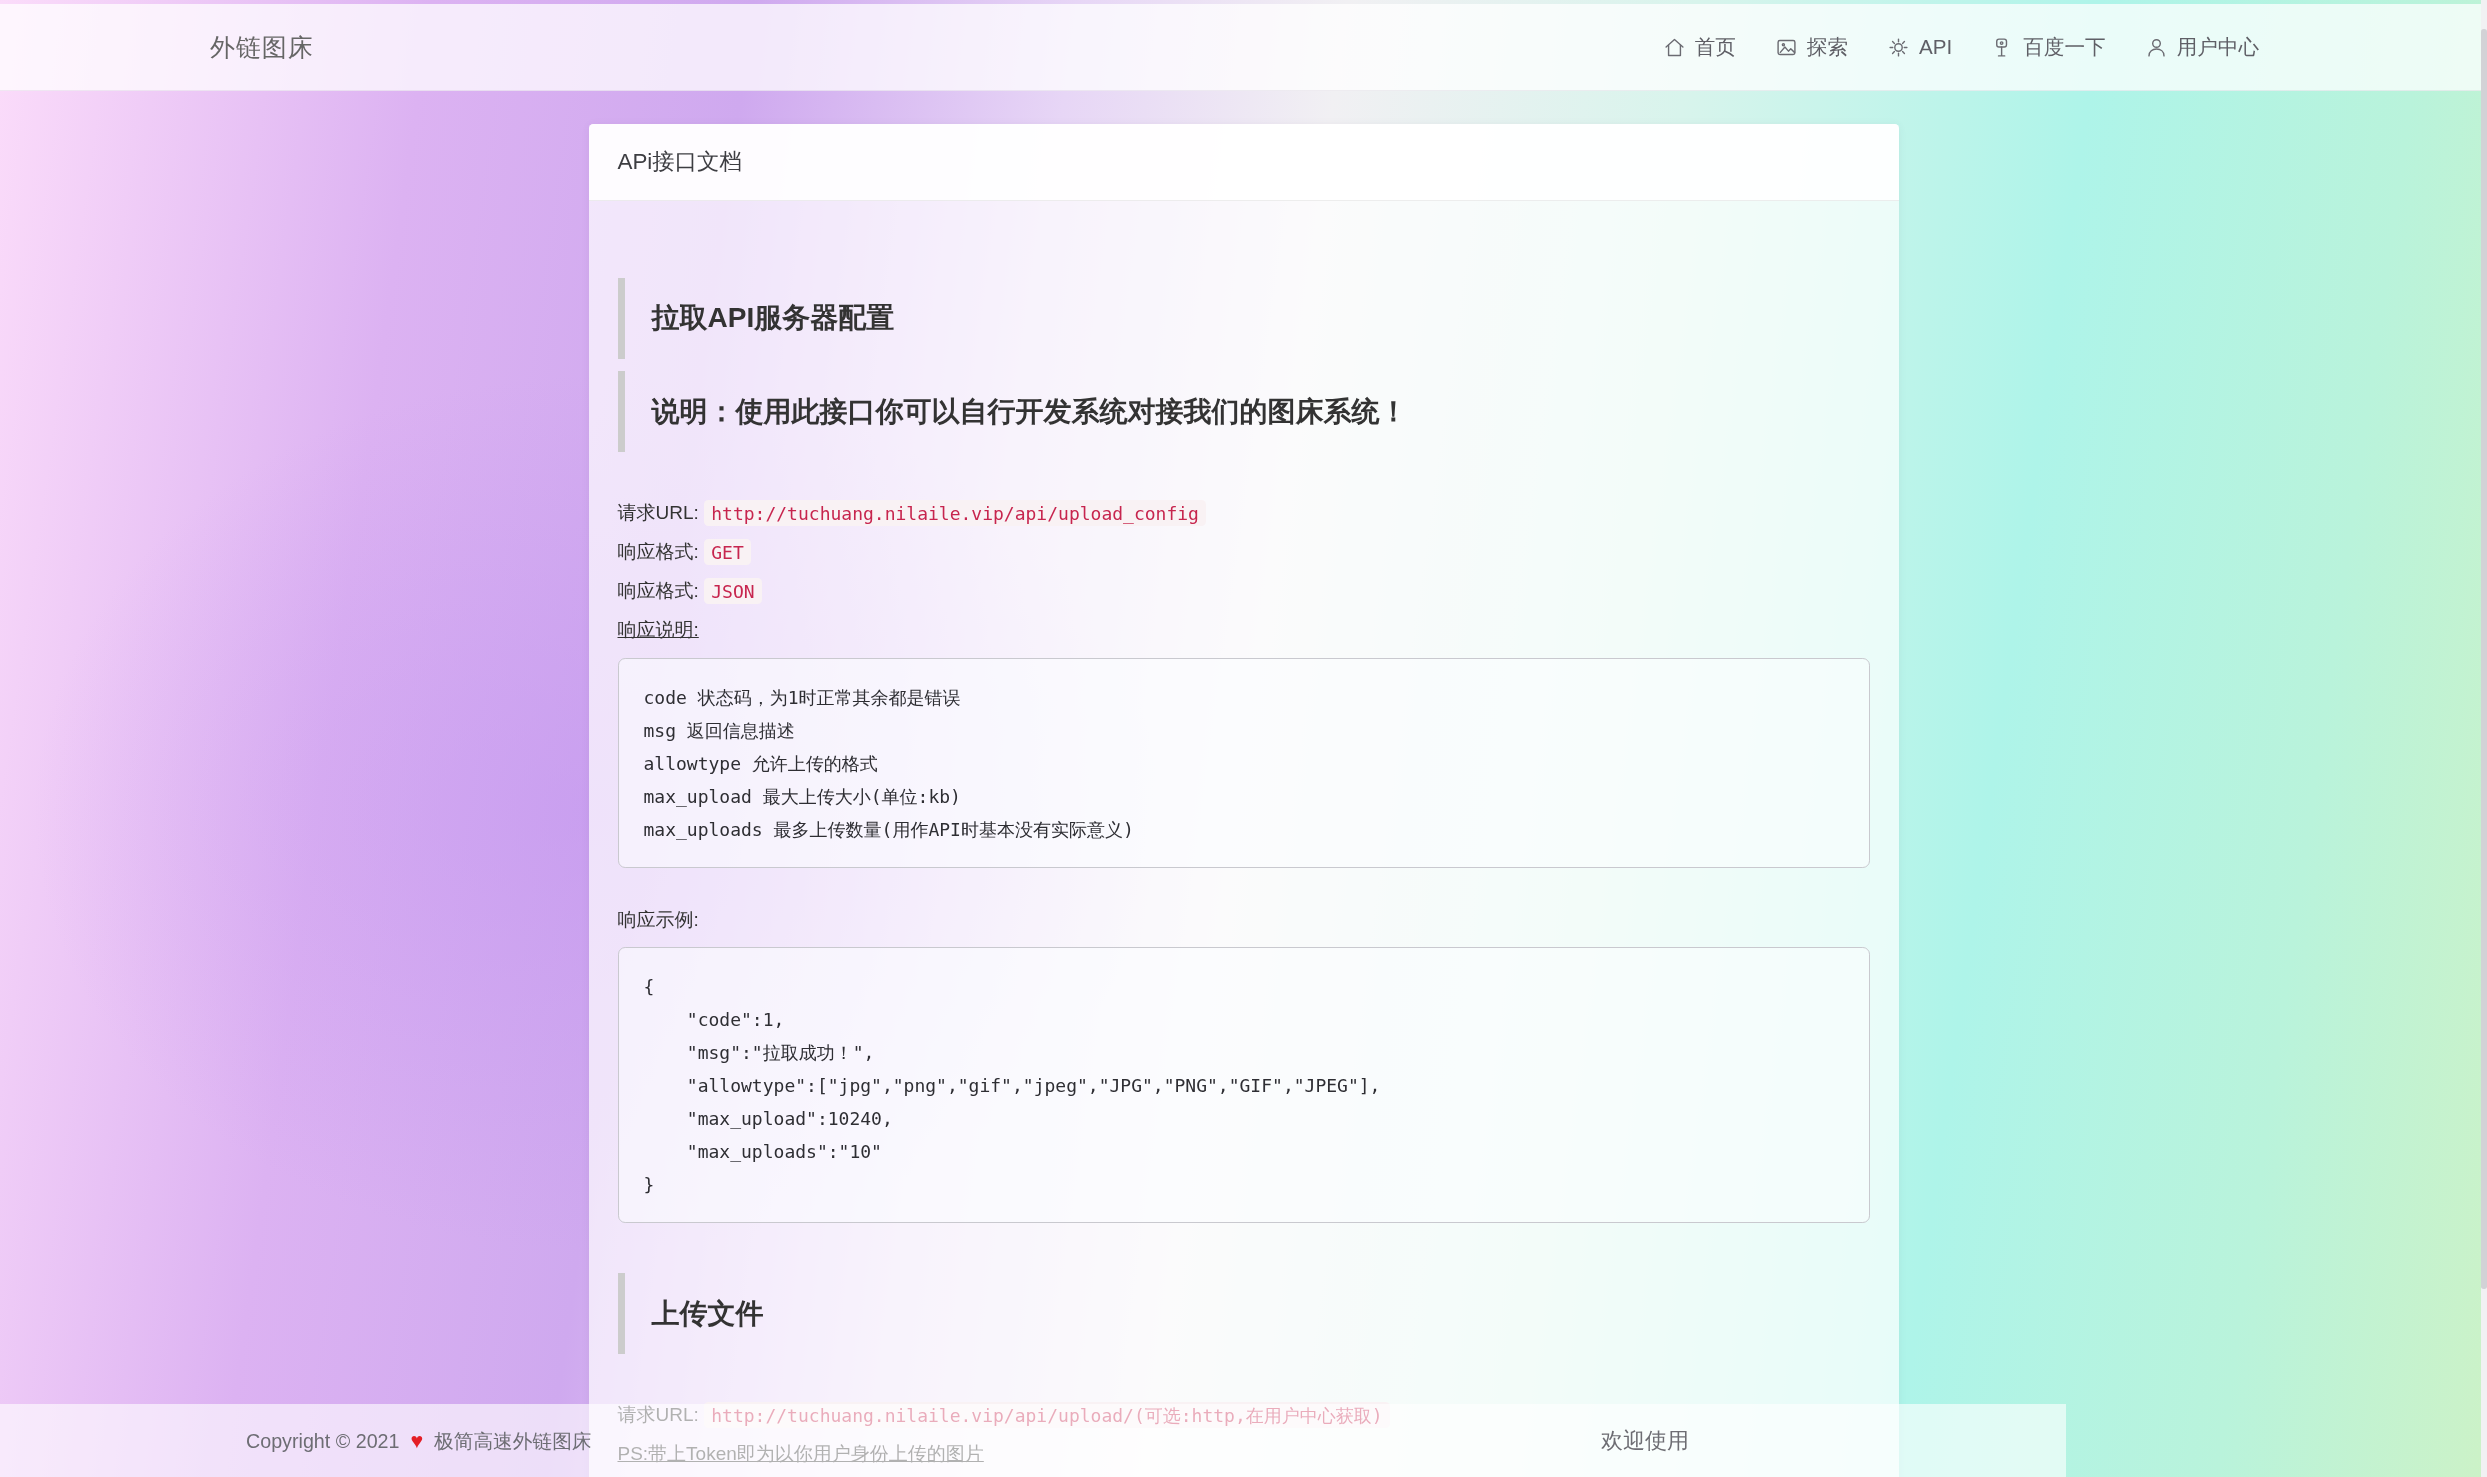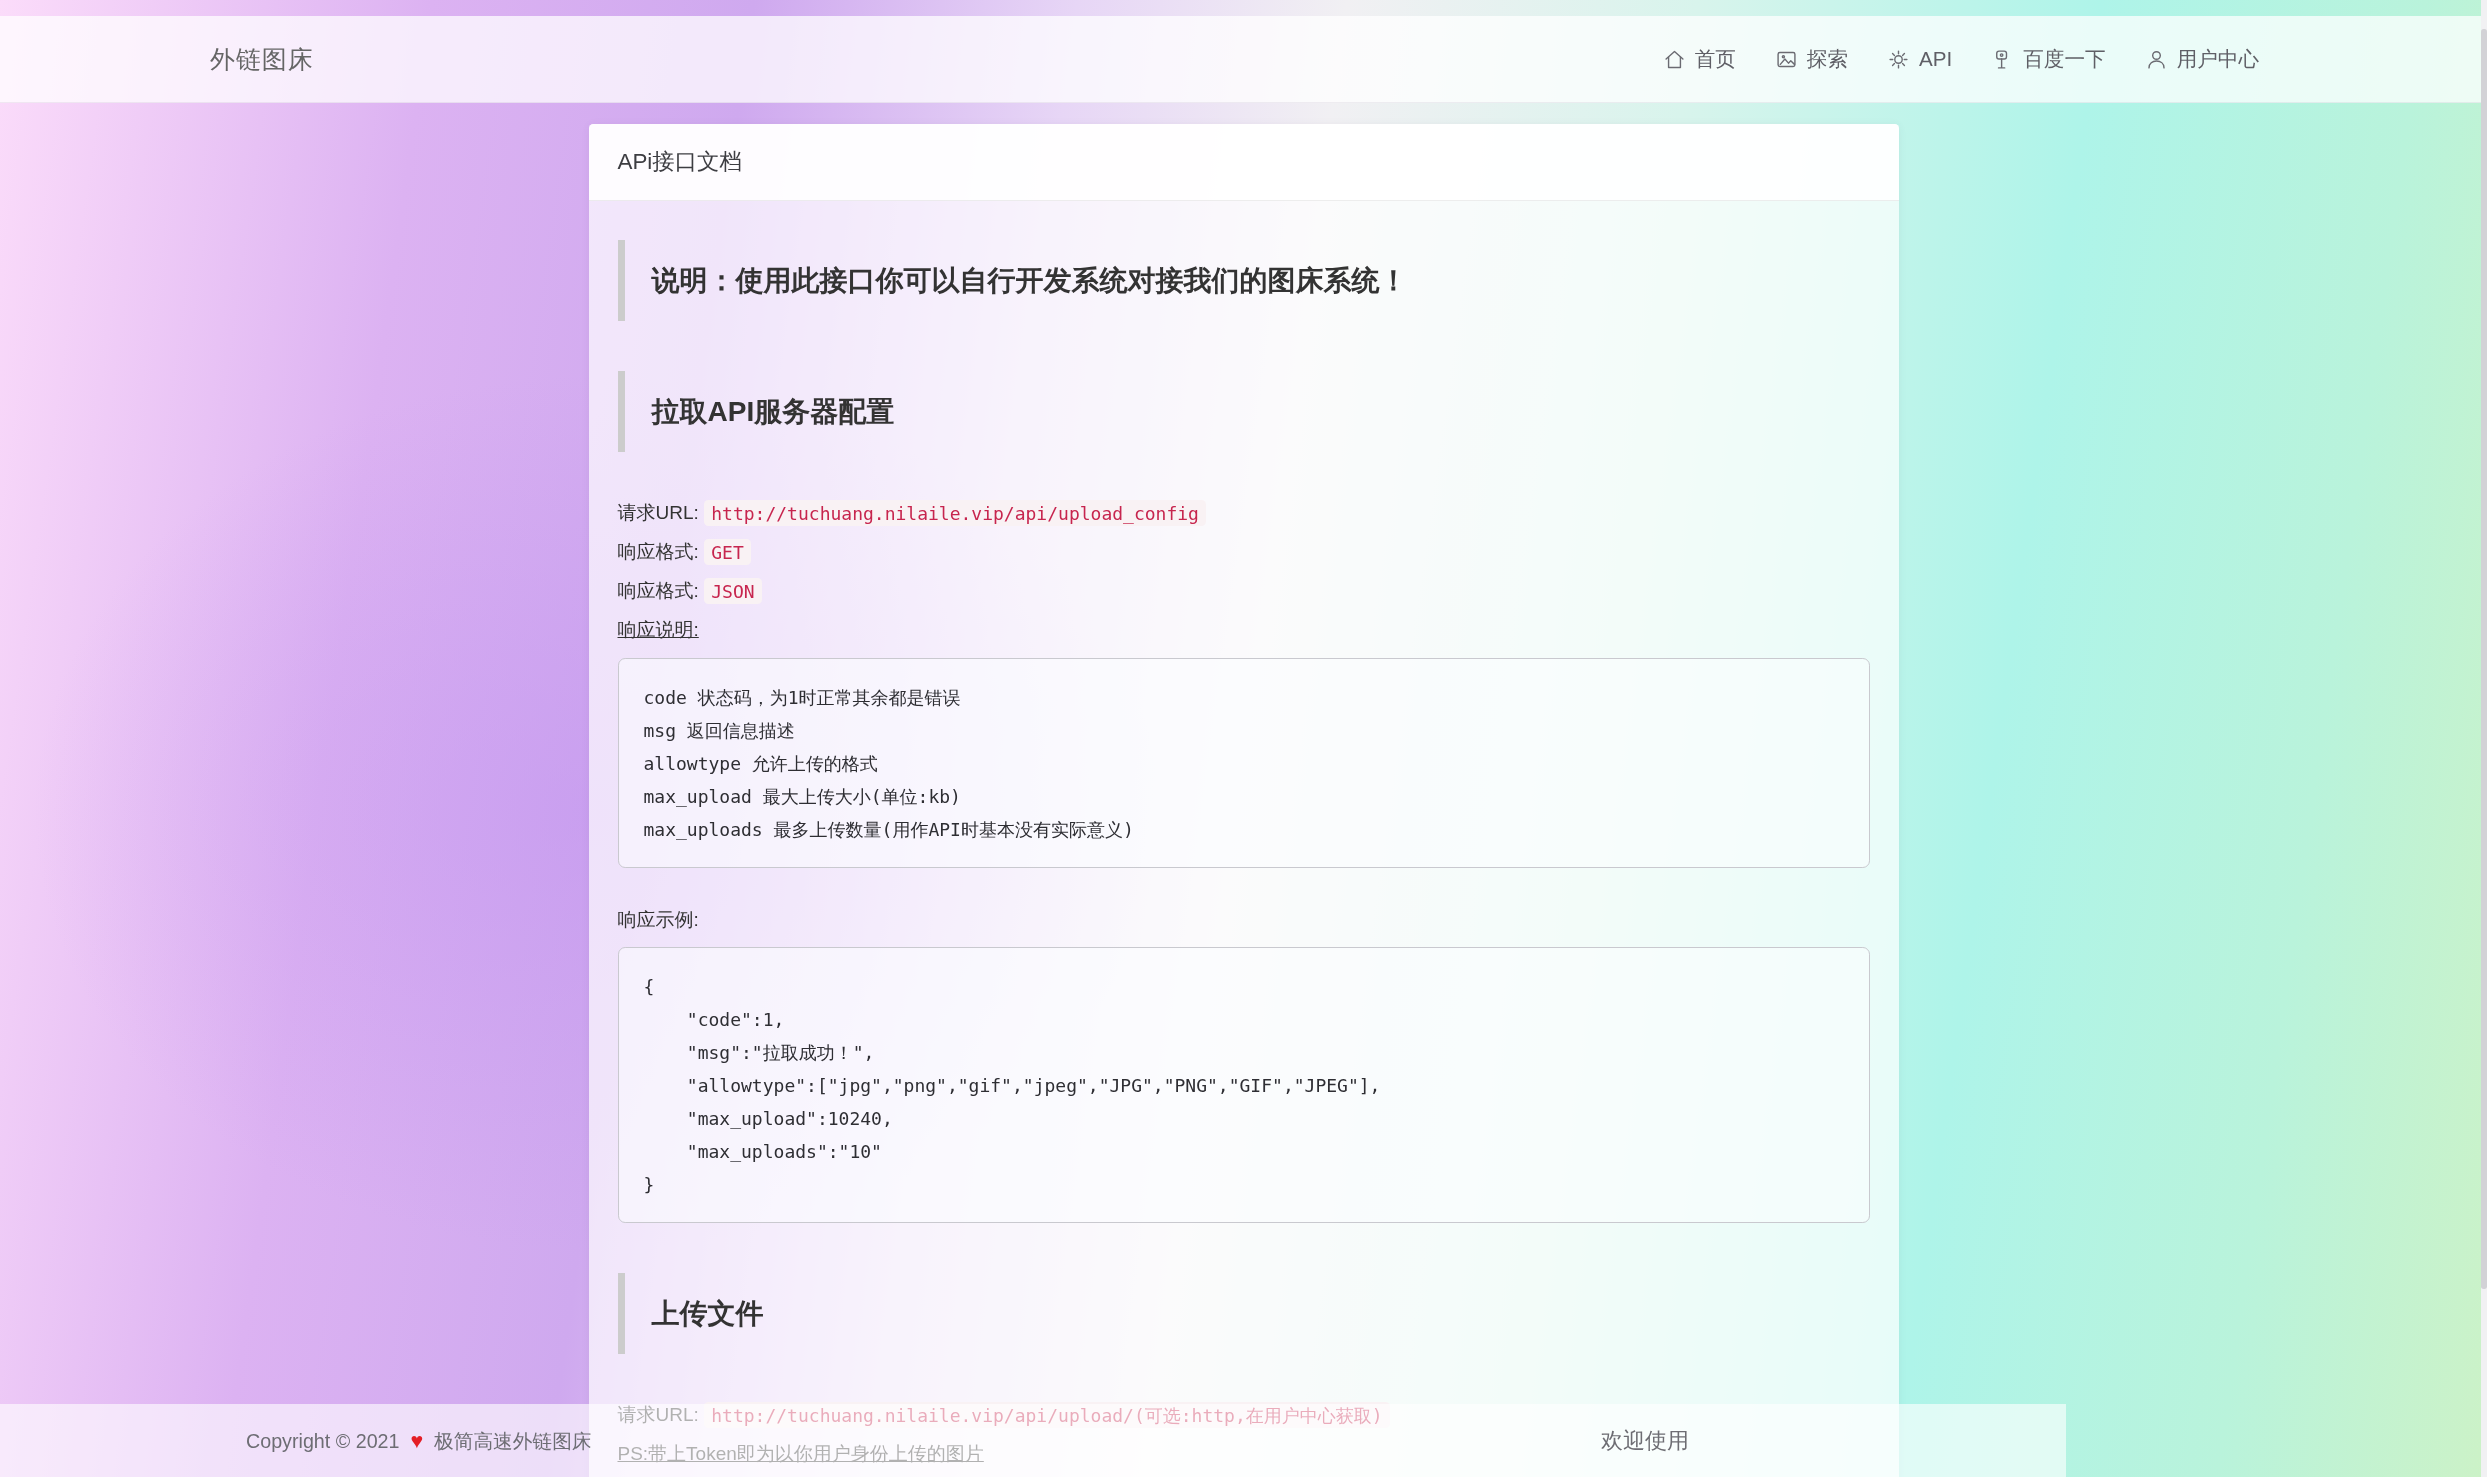--- a/index.html
+++ b/index.html
@@ -8,21 +8,21 @@
     font-family: "Liberation Sans", "DejaVu Sans", sans-serif;
     color: #333;
     background:
       radial-gradient(ellipse 805px 626px at 24% 55%, rgba(195,150,240,0.55), rgba(195,150,240,0) 70%),
       linear-gradient(98deg, #fbdcfa 0%, #dcb2f2 16%, #cfa9ef 28%, #e7d6f6 40%,
                       #f1f0f3 50%, #d8f4ec 63%, #aef4e9 78%, #b9f3db 90%, #ccf2c7 100%);
   }
 
   
   .topbar {
-    position: fixed; top: 16px; left: 0; width: 2487px; height: 87px;
+    position: fixed; top: 4px; left: 0; width: 2487px; height: 87px;
     background: rgba(255,255,255,0.74);
     border-bottom: 0.9px solid rgba(120,100,140,0.10);
     display: flex; align-items: center;
     padding: 0 228px 0 210px;
     z-index: 50;
   }
   .logo { font-size: 25px; color: #666; letter-spacing: 0.9px; }
   .nav { margin-left: auto; display: flex; align-items: center; gap: 39px; }
   .nav-item {
     display: flex; align-items: center; gap: 9px;
@@ -169,23 +169,23 @@
   </nav>
 </header>
 
 <main class="page">
   <section class="card">
 
     <div class="card-header">APi接口文档</div>
 
     <div class="card-body">
 
+      <h2 class="sec-heading mt-lg">拉取API服务器配置</h2>
+
       <h2 class="sec-heading">说明：使用此接口你可以自行开发系统对接我们的图床系统！</h2>
-
-      <h2 class="sec-heading mt-lg">拉取API服务器配置</h2>
 
       <div class="mt-md">
         <div class="kv-line">
           <span>请求URL:</span>
           <span class="code">http://tuchuang.nilaile.vip/api/upload_config</span>
         </div>
         <div class="kv-line">
           <span>响应格式:</span>
           <span class="code">GET</span>
         </div>

